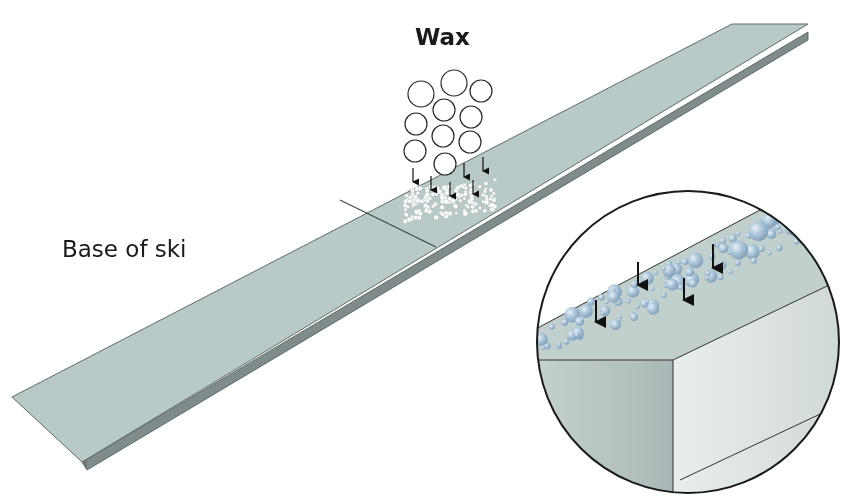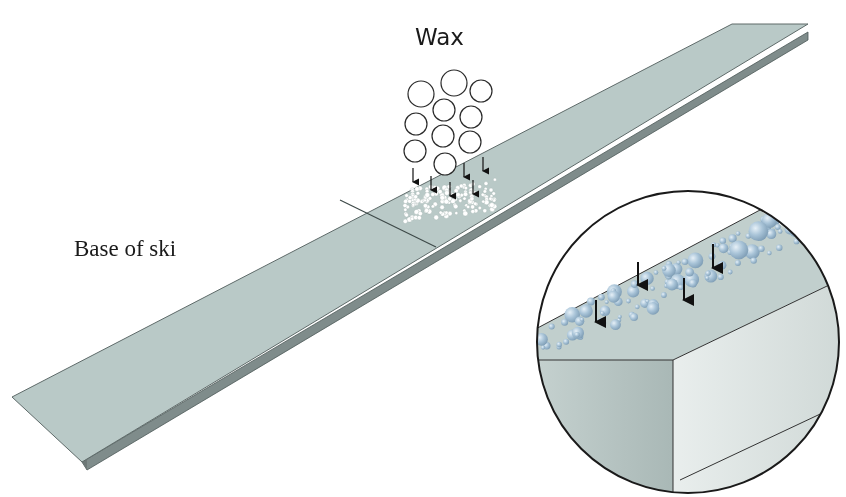--- a/index.html
+++ b/index.html
@@ -1,21 +1,21 @@
 <!DOCTYPE html>
 <html><head>
 <meta charset="utf-8">
 <style>
   html, body { margin: 0; padding: 0; background: #ffffff; }
   body { width: 846px; height: 497px; position: relative; overflow: hidden;
          font-family: "DejaVu Sans", sans-serif; }
   svg { position: absolute; left: 0; top: 0; }
   .label { position: absolute; color: #1a1a1a; font-size: 23px; font-family: "DejaVu Sans", sans-serif; white-space: nowrap; }
-  #wax-label { left: 415px; top: 24px; }
-  #base-label { left: 74px; top: 236px; font-family: Liberation Serif, serif; }
+  #wax-label { left: 415px; top: 24px; font-weight: bold; }
+  #base-label { left: 62px; top: 236px; }
 </style>
 </head>
 <body>
 
 <svg width="846" height="497" viewBox="0 0 846 497">
   <defs>
     <linearGradient id="insetFront" x1="0" y1="0" x2="1" y2="0">
       <stop offset="0" stop-color="#c6d2d0"></stop>
       <stop offset="1" stop-color="#a9b8b6"></stop>
     </linearGradient>

